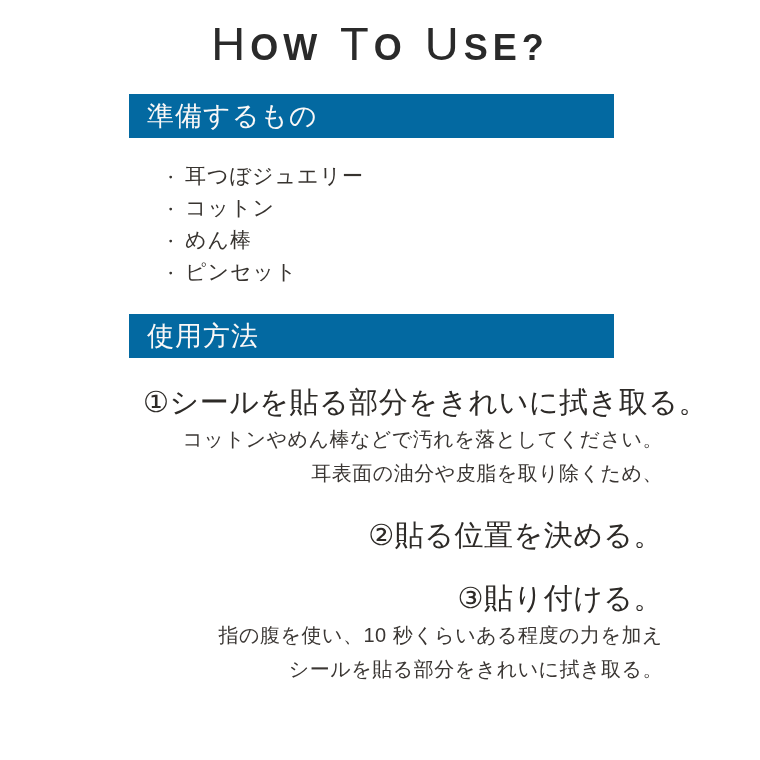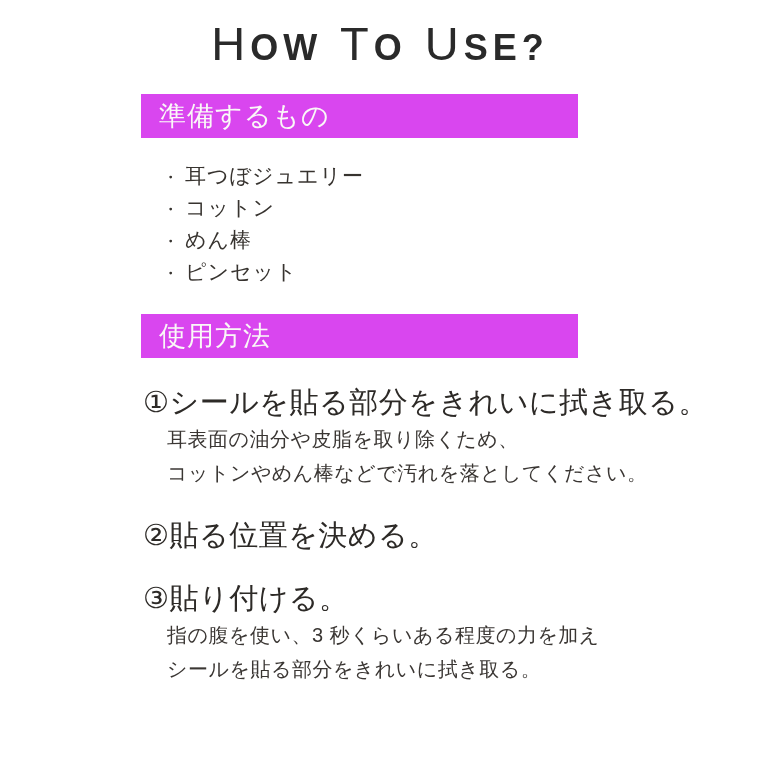--- a/index.html
+++ b/index.html
@@ -34,24 +34,24 @@
     font-size: 47px;
     font-weight: 500;
   }
   .title .small {
     font-size: 36px;
     font-weight: 700;
   }
   
   .section-bar {
     position: absolute;
-    left: 141px;
-    width: 437px;
+    left: 129px;
+    width: 485px;
     height: 44px;
-    background: #d946ef;
+    background: #0369a1;
     color: #faf8f7;
     display: flex;
     align-items: center;
     box-sizing: border-box;
     padding-left: 18px;
     font-size: 27px;
     letter-spacing: 1px;
   }
   .bar-prepare { top: 94px; }
   .bar-usage   { top: 314px; text-align: right; }
@@ -75,21 +75,21 @@
     margin-right: 5px;
   }
   
   .steps {
     position: absolute;
     top: 384px;
     left: 143px;
     width: 520px;
     color: #332f2c;
   }
-  .step { margin-bottom: 27px; }
+  .step { margin-bottom: 27px; text-align: right; }
   .step-heading {
     font-size: 29px;
     line-height: 36px;
     color: #2d2a27;
     letter-spacing: 0.5px;
     white-space: nowrap;
   }
   .step-lines {
     margin-top: 2px;
     padding-left: 24px;
@@ -125,32 +125,32 @@
 
   <div class="section-bar bar-usage">
     <span>使用方法</span>
   </div>
 
   <div class="steps">
 
     <div class="step">
       <div class="step-heading"><span>①</span><span>シールを貼る部分をきれいに拭き取る。</span></div>
       <div class="step-lines">
+        <p>コットンやめん棒などで汚れを落としてください。</p>
         <p>耳表面の油分や皮脂を取り除くため、</p>
-        <p>コットンやめん棒などで汚れを落としてください。</p>
       </div>
     </div>
 
     <div class="step">
       <div class="step-heading"><span>②</span><span>貼る位置を決める。</span></div>
     </div>
 
     <div class="step">
       <div class="step-heading"><span>③</span><span>貼り付ける。</span></div>
       <div class="step-lines">
-        <p>指の腹を使い、3 秒くらいある程度の力を加え</p>
+        <p>指の腹を使い、10 秒くらいある程度の力を加え</p>
         <p>シールを貼る部分をきれいに拭き取る。</p>
       </div>
     </div>
 
   </div>
 
 </div>
 
 </body></html>

